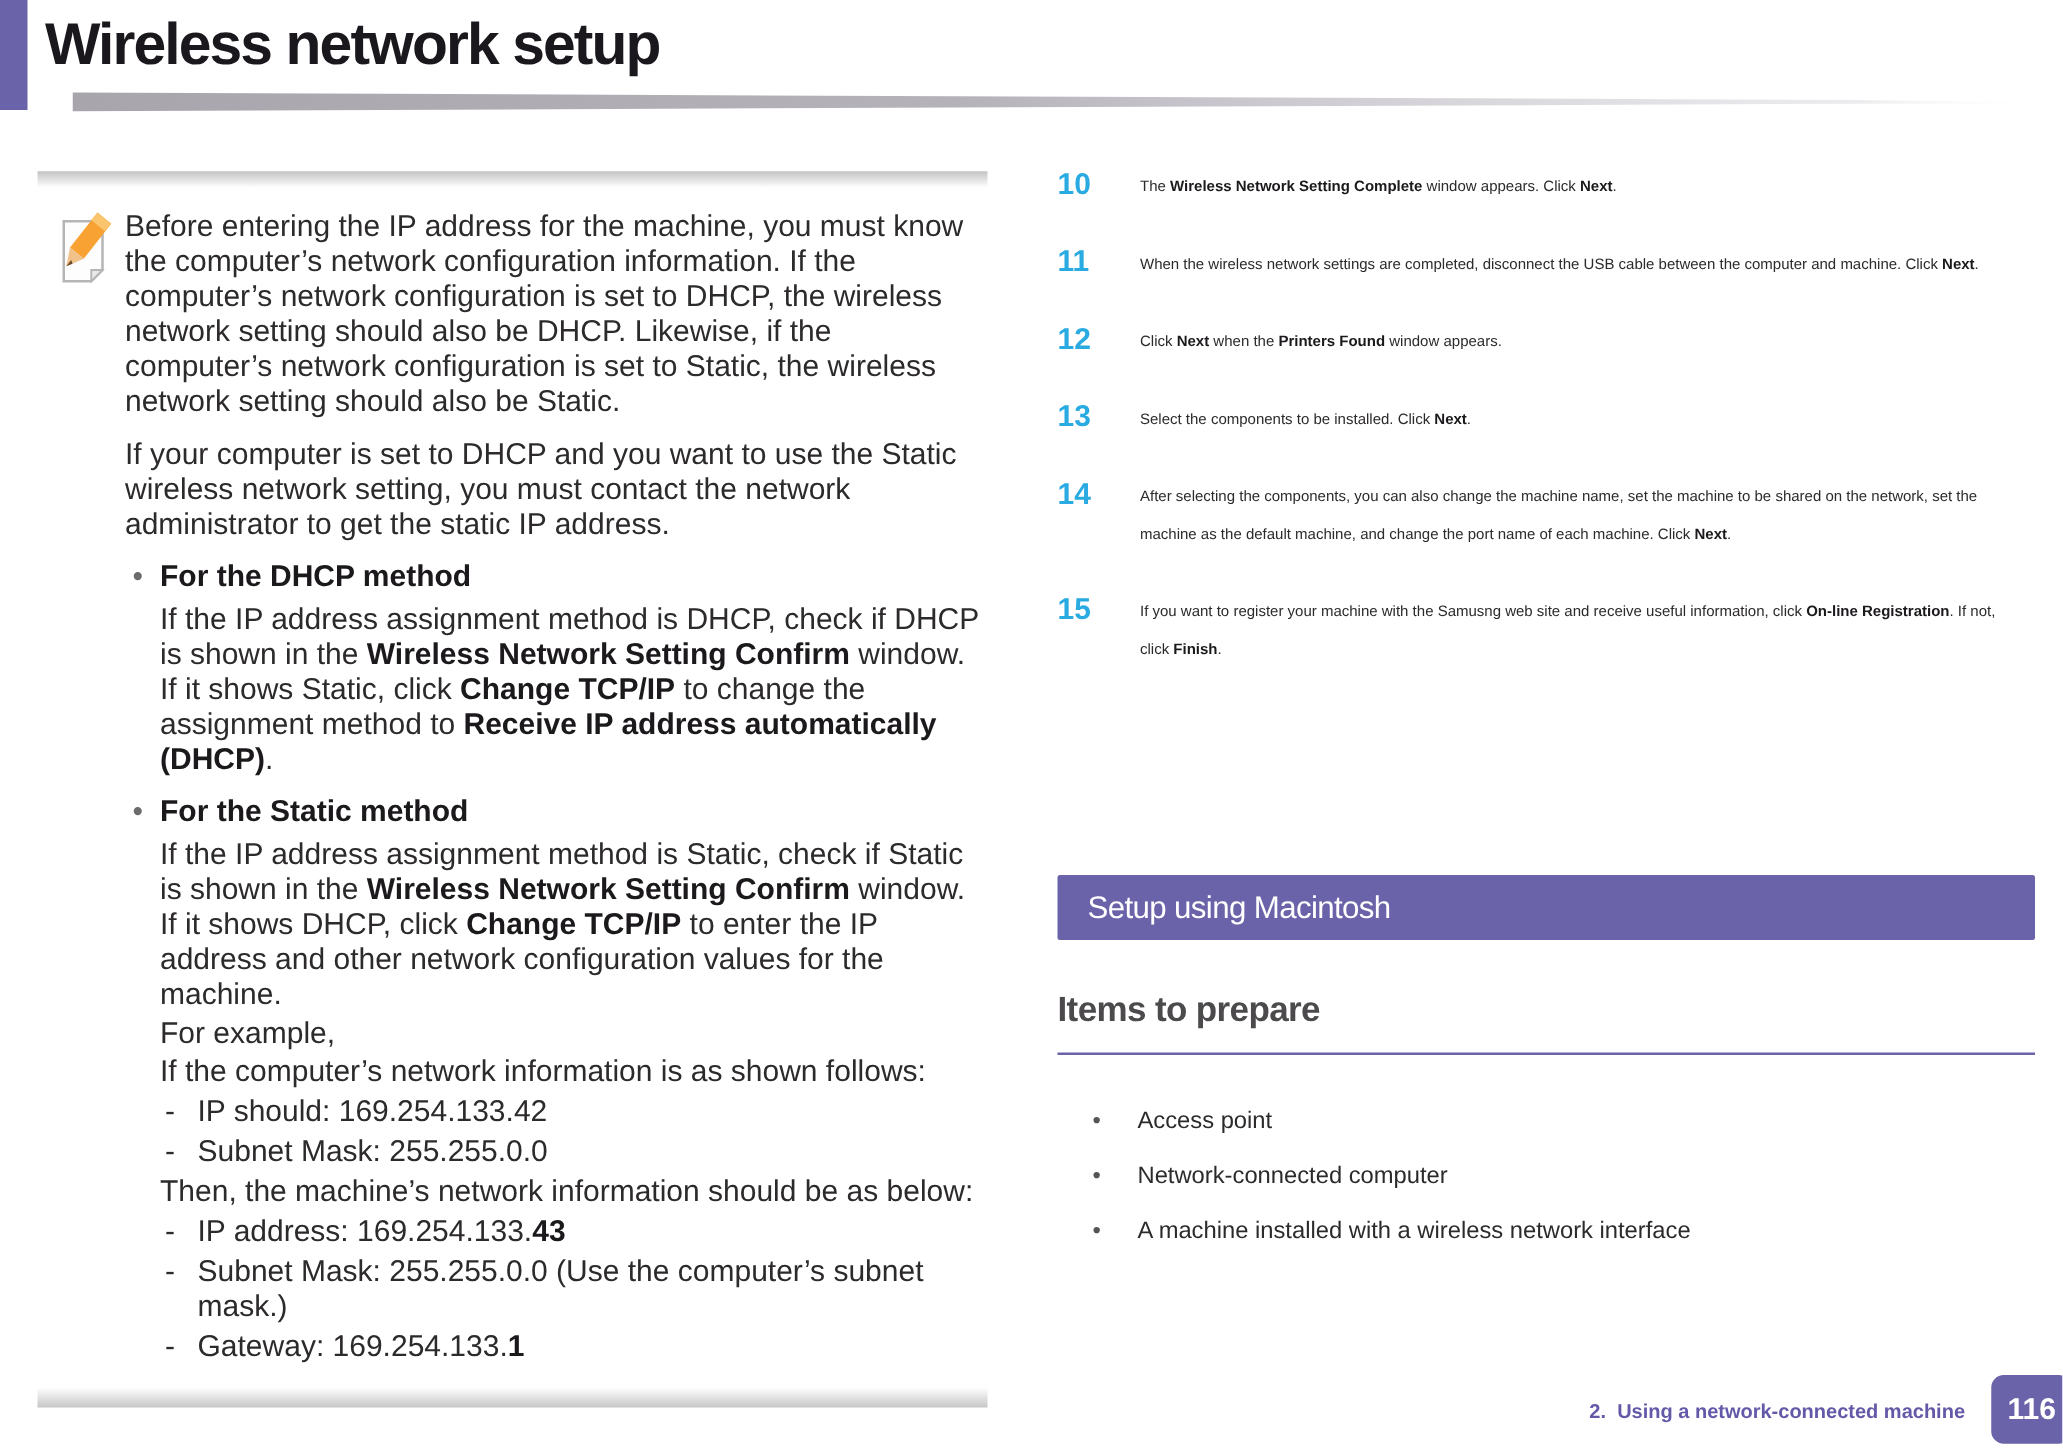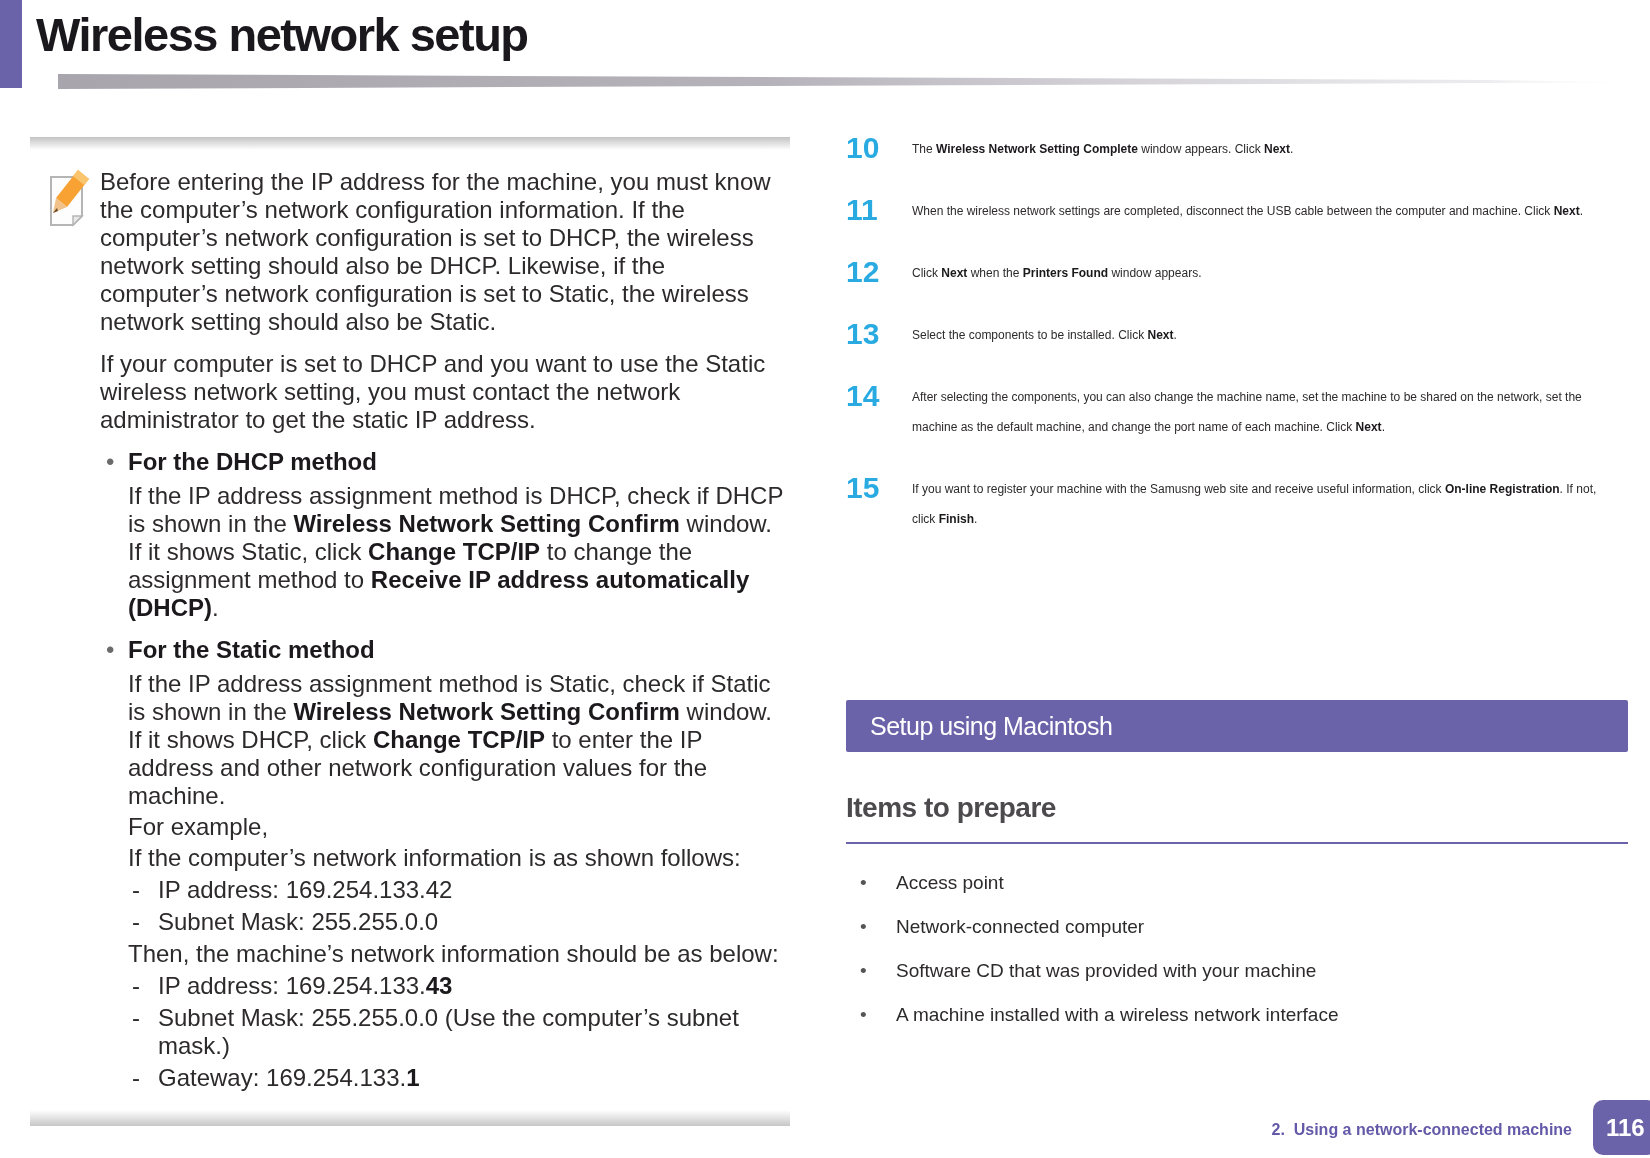--- a/index.html
+++ b/index.html
@@ -22,33 +22,33 @@
   .nb-bullet{position:relative;padding-left:28px;font-weight:700;color:#1c191c;margin:14px 0 6px 0;}
   .nb-bullet::before{content:"\2022";position:absolute;left:6px;top:0;color:#6b6b6b;font-weight:400;}
   .nb-sub{padding-left:28px;margin:0 0 3px 0;}
   .nb-dash{position:relative;padding-left:58px;margin:4px 0;}
   .nb-dash::before{content:"-";position:absolute;left:32px;top:0;color:#2d2a2b;}
   b{color:#1c191c;}
 
   
   .steps{position:absolute;left:846px;top:132px;width:782px;}
   .step{display:flex;margin-bottom:30px;}
-  .step-num{flex:none;width:66px;font-size:30px;line-height:32px;font-weight:700;color:#29abe2;}
+  .step-num{flex:none;width:66px;font-size:24px;line-height:32px;font-weight:700;color:#29abe2;}
   .step-body{flex:1;font-size:12px;line-height:30px;padding-top:2px;max-width:706px;}
 
   
   .section-banner{position:absolute;left:846px;top:700px;width:782px;height:52px;background:#6b63a9;
                   border-radius:2px;box-sizing:border-box;color:#ffffff;font-size:25px;font-weight:400;
                   line-height:52px;padding-left:24px;letter-spacing:-0.5px;}
 
   
   .prepare-heading{position:absolute;left:846px;top:792px;margin:0;font-size:28px;font-weight:700;
                    color:#4c4a4d;letter-spacing:-0.5px;}
   .prepare-rule{position:absolute;left:846px;top:842px;width:782px;height:2px;background:#6b63a9;}
-  .prepare-list{position:absolute;left:846px;top:866px;width:760px;list-style:none;margin:2px;padding:0;}
+  .prepare-list{position:absolute;left:846px;top:866px;width:760px;list-style:none;margin:16px;padding:0;}
   .prepare-list li{position:relative;padding-left:48px;font-size:19px;line-height:30px;margin-bottom:14px;}
   .prepare-list li::before{content:"\2022";position:absolute;left:12px;top:0;color:#555;}
 
   
   .footer-chapter{position:absolute;top:1102px;right:78px;font-size:16px;font-weight:700;
                   color:#6359a8;line-height:55px;white-space:pre;}
   .page-badge{position:absolute;left:1593px;top:1100px;width:64px;height:55px;background:#6b63a9;
               border-radius:10px;color:#ffffff;font-size:24px;font-weight:700;text-align:left;
               line-height:55px;box-sizing:border-box;padding-left:13px;}
 </style>
@@ -83,21 +83,21 @@
         <polygon points="9,40 5,45 10,43" fill="#6b4a2b"></polygon>
       </svg>
       <p>Before entering the IP address for the machine, you must know the computer’s network configuration information. If the computer’s network configuration is set to DHCP, the wireless network setting should also be DHCP. Likewise, if the computer’s network configuration is set to Static, the wireless network setting should also be Static.</p>
       <p>If your computer is set to DHCP and you want to use the Static wireless network setting, you must contact the network administrator to get the static IP address.</p>
       <div class="nb-bullet"><b>For the DHCP method</b></div>
       <div class="nb-sub">If the IP address assignment method is DHCP, check if DHCP is shown in the <b>Wireless Network Setting Confirm</b> window. If it shows Static, click <b>Change TCP/IP</b> to change the assignment method to <b>Receive IP address automatically (DHCP)</b>.</div>
       <div class="nb-bullet"><b>For the Static method</b></div>
       <div class="nb-sub">If the IP address assignment method is Static, check if Static is shown in the <b>Wireless Network Setting Confirm</b> window. If it shows DHCP, click <b>Change TCP/IP</b> to enter the IP address and other network configuration values for the machine.</div>
       <div class="nb-sub">For example,</div>
       <div class="nb-sub">If the computer’s network information is as shown follows:</div>
-      <div class="nb-dash">IP address: 169.254.133.42</div>
+      <div class="nb-dash">IP should: 169.254.133.42</div>
       <div class="nb-dash">Subnet Mask: 255.255.0.0</div>
       <div class="nb-sub">Then, the machine’s network information should be as below:</div>
       <div class="nb-dash">IP address: 169.254.133.<b>43</b></div>
       <div class="nb-dash">Subnet Mask: 255.255.0.0 (Use the computer’s subnet mask.)</div>
       <div class="nb-dash">Gateway: 169.254.133.<b>1</b></div>
     </div>
     <div class="note-bottom"></div>
   </div>
 
   <div class="steps">
@@ -127,20 +127,19 @@
     </div>
   </div>
 
   <div class="section-banner">Setup using Macintosh</div>
 
   <h2 class="prepare-heading">Items to prepare</h2>
   <div class="prepare-rule"></div>
   <ul class="prepare-list">
     <li>Access point</li>
     <li>Network-connected computer</li>
-    <li>Software CD that was provided with your machine</li>
     <li>A machine installed with a wireless network interface</li>
   </ul>
 
   <div class="footer-chapter">2.  Using a network-connected machine</div>
   <div class="page-badge">116</div>
 
 </div>
 
 </body></html>

